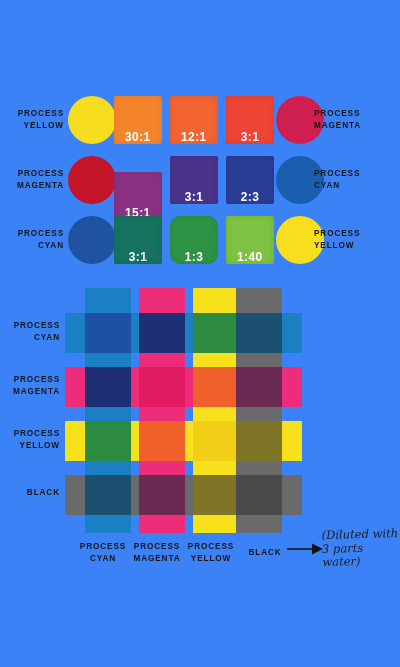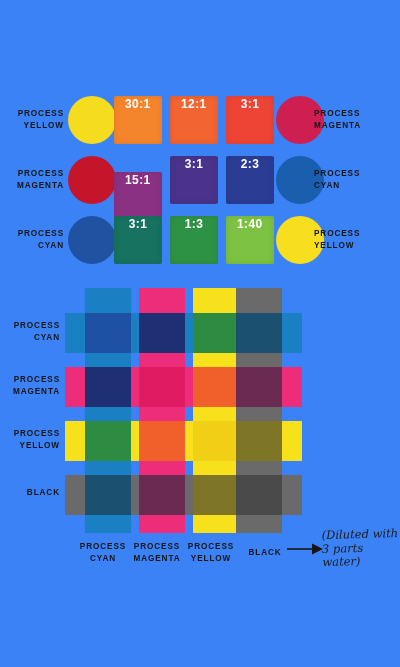--- a/index.html
+++ b/index.html
@@ -29,21 +29,21 @@
   
   .circle {
     position: absolute;
     width: 48px; height: 48px;
     border-radius: 50%;
   }
   .sq {
     position: absolute;
     width: 48px; height: 48px;
     display: flex;
-    align-items: flex-start;
+    align-items: flex-end;
     justify-content: center;
   }
   .sq span {
     color: #ffffff;
     font-family: "Liberation Sans", sans-serif;
     font-weight: bold;
     font-size: 13px;
     letter-spacing: 0.4px;
     transform: scaleX(0.92);
   }
@@ -114,21 +114,21 @@
     <div class="circle" id="c1r" style="left: 276px; top: 156px; background: rgb(26, 95, 174);"></div>
     <div class="lbl l" style="left:314px; top:168px; width:82px;">PROCESS
 CYAN</div>
 
     <div class="lbl r" style="left:4px; top:228px; width:60px;">PROCESS
 CYAN</div>
     <div class="circle" id="c2l" style="left: 68px; top: 216px; background: rgb(31, 82, 160);"></div>
     <div class="sq paint" id="s20" style="left: 114px; top: 216px; background: rgb(23, 114, 95);">
       <span>3:1</span>
     </div>
-    <div class="sq paint" id="s21" style="left: 170px; top: 216px; background: rgb(46, 146, 68);">
+    <div class="sq paint" id="s21" style="left: 170px; top: 216px; background: rgb(46, 146, 68); border-radius: 10px;">
       <span>1:3</span>
     </div>
     <div class="sq paint" id="s22" style="left: 226px; top: 216px; background: rgb(125, 194, 66);">
       <span>1:40</span>
     </div>
     <div class="circle" id="c2r" style="left: 276px; top: 216px; background: rgb(247, 222, 30);"></div>
     <div class="lbl l" style="left:314px; top:228px; width:82px;">PROCESS
 YELLOW</div>
   </div>
 

